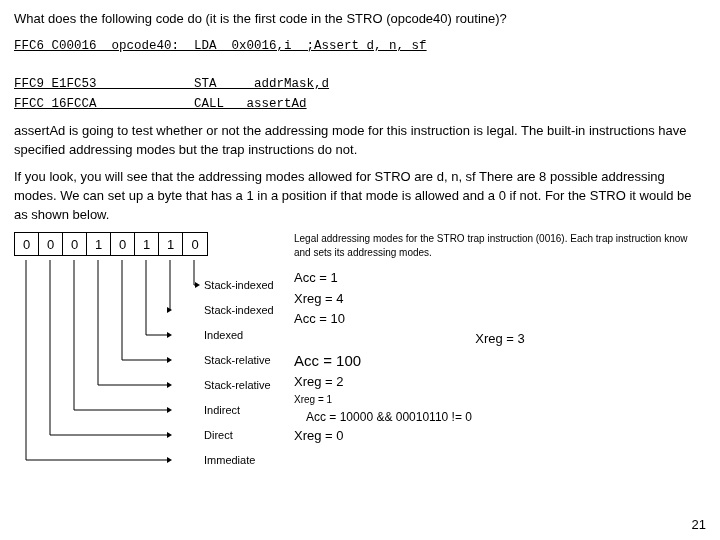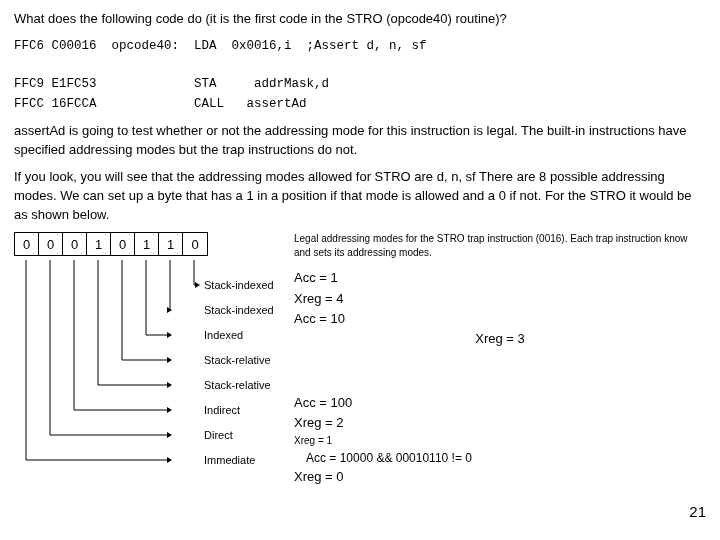--- a/index.html
+++ b/index.html
@@ -20,20 +20,21 @@
     }
     .code-block {
       font-family: 'Courier New', monospace;
       font-size: 12.5px;
       margin-bottom: 8px;
       line-height: 1.6;
     }
     .code-line {
       display: flex;
       gap: 0;
+      text-decoration: underline;
     }
     .paragraph {
       font-size: 13px;
       line-height: 1.45;
       margin-bottom: 8px;
     }
     .main-content {
       display: flex;
       gap: 10px;
       margin-top: 6px;
@@ -73,23 +74,23 @@
     .example-block {
       font-size: 13px;
       line-height: 1.55;
     }
     .example-title {
       font-weight: bold;
       font-size: 13px;
     }
     .page-num {
       position: absolute;
-      bottom: 20px;
+      bottom: 8px;
       right: 14px;
-      font-size: 15px;
+      font-size: 13px;
       margin-top: 23px;
     }
   </style>
 </head>
 <body>
 
 <div class="question">What does the following code do (it is the first code in the STRO (opcode40) routine)?</div>
 
 <div class="code-block">
   <div class="code-line">
@@ -167,21 +168,21 @@
   </div>
 
   <div class="right-content">
     <div class="legal-text">Legal addressing modes for the STRO trap instruction (0016). Each trap instruction know and sets its addressing modes.</div>
     <div class="example-block">
       <div id="example-lines">
           <div style="font-size: 13px; line-height: 1.55;">Acc = 1</div>
           <div style="font-size: 13px; line-height: 1.55;">Xreg = 4</div>
           <div style="font-size: 13px; line-height: 1.55;">Acc = 10</div>
           <div style="font-size: 13px; line-height: 1.55; text-align: center;">Xreg = 3</div>
-          <div style="font-size: 13px; line-height: 1.55; margin-top: 44px;">Acc = 100</div>
+          <div style="font-size: 15px; line-height: 1.55;">Acc = 100</div>
           <div style="font-size: 13px; line-height: 1.55;">Xreg = 2</div>
           <div style="font-size: 10px; line-height: 1.55;">Xreg = 1</div>
           <div style="font-size: 12px; line-height: 1.55; margin-left: 12px;">Acc = 10000 &amp;&amp; 00010110 != 0</div>
           <div style="font-size: 13px; line-height: 1.55;">Xreg = 0</div>
         </div>
     </div>
   </div>
 </div>
 
 <div class="page-num">21</div>

